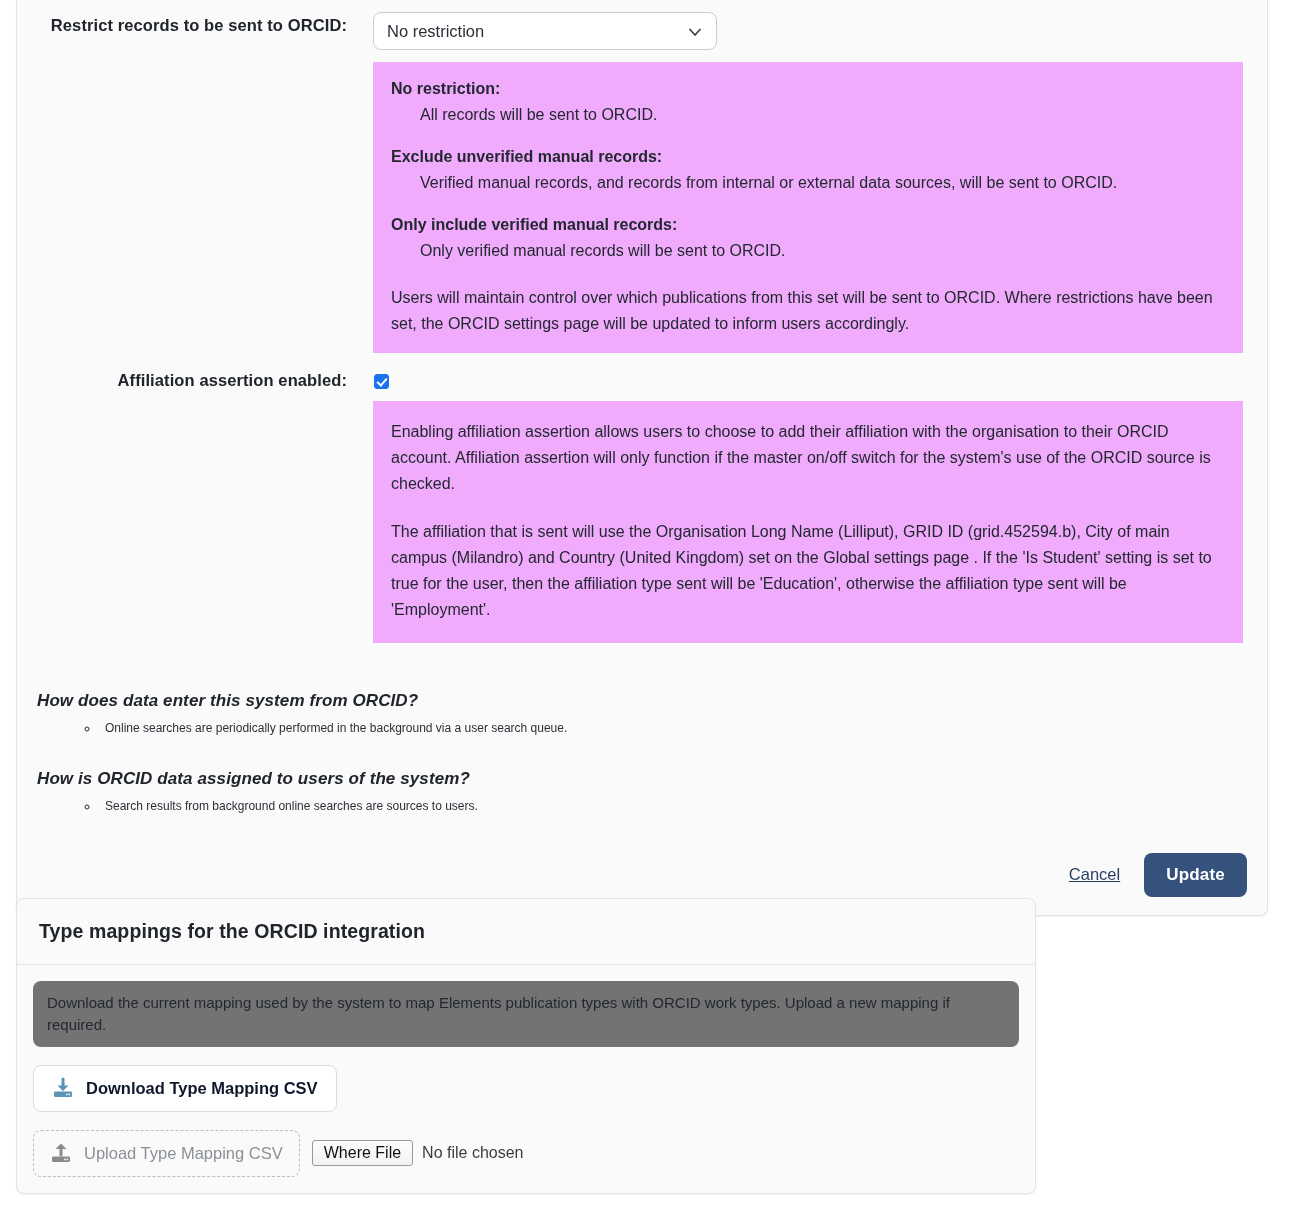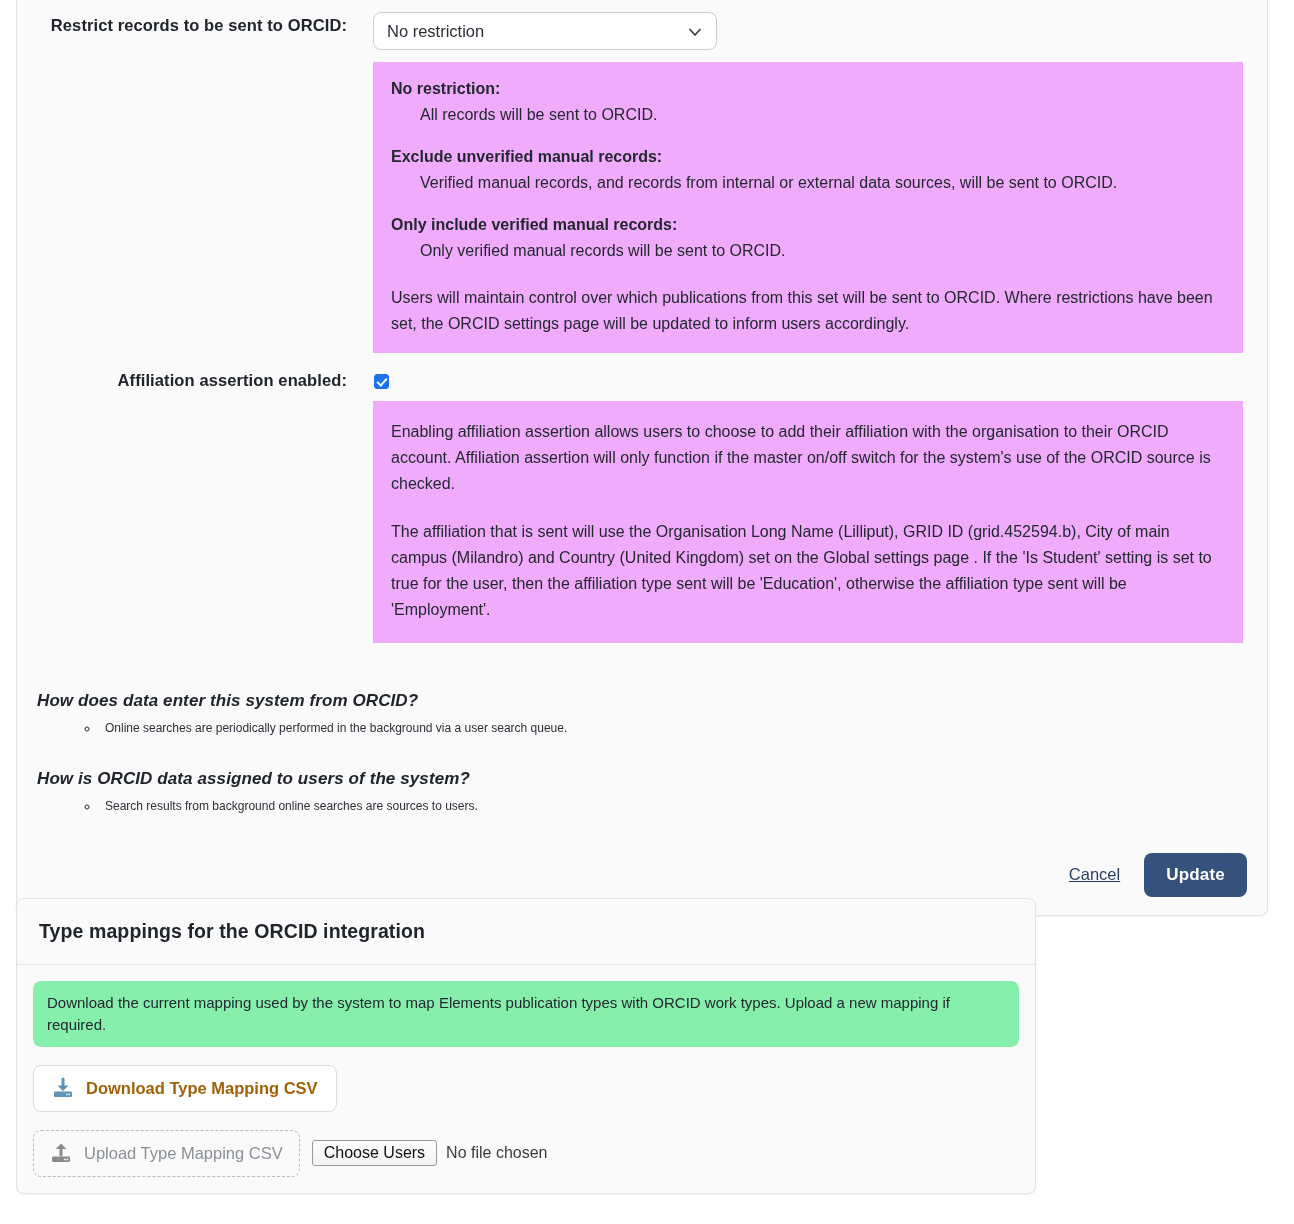--- a/index.html
+++ b/index.html
@@ -229,40 +229,40 @@
   }
   .card-header h2 {
     margin: 0;
     font-size: 19.5px;
     font-weight: bold;
     color: #20242b;
     letter-spacing: 0.1px;
   }
   .card-body { padding: 16px 16px 0 16px; }
   .banner {
-    background: #86efac;
+    background: #737373;
     border-radius: 8px;
     padding: 11px 14px;
     font-size: 15px;
     color: #232830;
     line-height: 1.45;
   }
 
   .btn-file {
     display: inline-flex;
     align-items: center;
     gap: 12px;
     height: 47px;
     padding: 0 18px;
     background: #ffffff;
     border: 1px solid #dcdcdc;
     border-radius: 8px;
     font-size: 16.5px;
     font-weight: bold;
-    color: #a16207;
+    color: #0f172a;
     cursor: pointer;
     font-family: "Liberation Sans", sans-serif;
     margin-top: 18px;
   }
   .btn-upload {
     background: transparent;
     border: 1px dashed #bdbdbd;
     color: #8b9096;
     font-weight: normal;
     margin-top: 18px;
@@ -398,20 +398,20 @@
               <path d="M5.5 7 L11 1.5 L16.5 7" fill="#8a8a8a"></path>
               <rect x="2" y="14.5" width="18" height="5.5" rx="1.2" fill="#8a8a8a"></rect>
               <circle cx="15" cy="17.4" r="0.85" fill="#ffffff"></circle>
               <circle cx="17.4" cy="17.4" r="0.85" fill="#ffffff"></circle>
             </svg>
           </span>
           <span>Upload Type Mapping CSV</span>
         </button>
 
         <div class="file-input-native">
-          <span class="choose-file-btn">Choose Users</span>
+          <span class="choose-file-btn">Where File</span>
           <span class="no-file-text">No file chosen</span>
         </div>
       </div>
     </div>
   </div>
 
 </div>
 
 </body></html>

